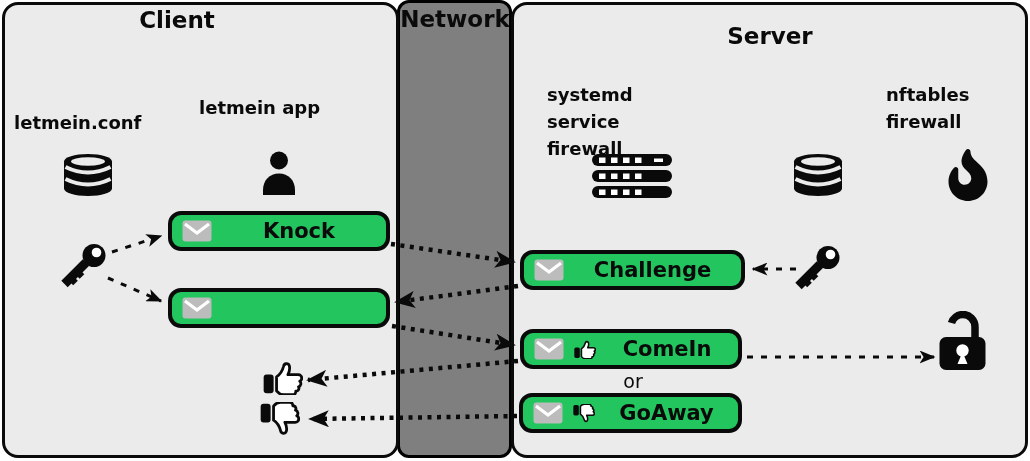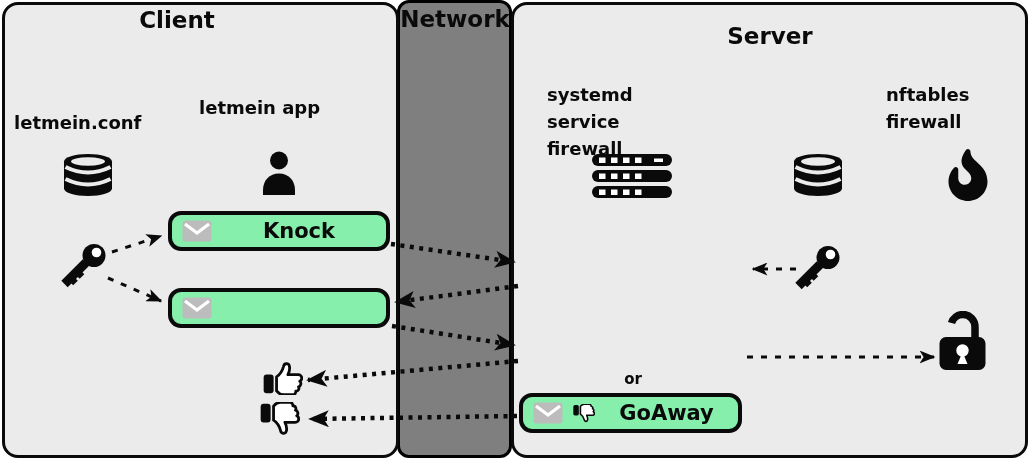--- a/index.html
+++ b/index.html
@@ -17,26 +17,26 @@
   .panel {
     background:#ebebeb; border:3px solid #0a0a0a; border-radius:16px;
     box-sizing:border-box; z-index:2;
   }
   .panel.client { left:2px; top:2px; width:397px; height:456px; }
   .panel.server { left:511px; top:2px; width:517px; height:456px; }
   .title { font-size:23px; font-weight:600; text-align:center; line-height:27px; z-index:3; }
   .lbl   { font-size:18px; font-weight:600; text-align:left; line-height:27px; z-index:3; }
   .icon  { z-index:3; display:block; }
   .msg {
-    background:#86efac; border:4px solid #0a0a0a; border-radius:13px;
+    background:#22c55e; border:4px solid #0a0a0a; border-radius:13px;
     box-sizing:border-box; display:flex; align-items:center;
     padding:0 10px; gap:10px; z-index:3;
   }
   .msg .mlabel { flex:1; text-align:center; font-size:21px; font-weight:600; }
-  .or { font-size:15px; font-weight:700; text-align:center; z-index:3; }
+  .or { font-size:19px; font-weight:400; text-align:center; z-index:3; }
   .arrows { left:0; top:0; z-index:5; pointer-events:none; }
   .dotline { stroke:#0a0a0a; stroke-width:4.5; stroke-dasharray:4 5.5; fill:none; }
   .dashline { stroke:#0a0a0a; stroke-width:3; stroke-dasharray:6 8; fill:none; }
 </style>
 </head>
 <body>
 
 <div class="canvas">
 
   <svg width="0" height="0" style="position:absolute" aria-hidden="true">
@@ -159,21 +159,36 @@
       </svg>
     <span class="mlabel">Knock</span>
   </div>
 
   <div class="abs msg" style="left:168px; top:288px; width:222px; height:40px;">
     <svg class="icon" width="30" height="22">
         <use href="#sym-envelope"></use>
       </svg>
   </div>
 
-
+  <div class="abs msg" style="left:520px; top:250px; width:225px; height:40px;">
+    <svg class="icon" width="30" height="22">
+        <use href="#sym-envelope"></use>
+      </svg>
+    <span class="mlabel">Challenge</span>
+  </div>
+
+  <div class="abs msg" style="left:520px; top:329px; width:222px; height:40px;">
+    <svg class="icon" width="30" height="22">
+        <use href="#sym-envelope"></use>
+      </svg>
+    <svg class="icon" width="22" height="19" viewBox="0 0 34 29">
+        <use href="#sym-thumb"></use>
+      </svg>
+    <span class="mlabel">ComeIn</span>
+  </div>
 
   <div class="abs or" style="left:593px; top:370px; width:80px;">or</div>
 
   <div class="abs msg" style="left:519px; top:393px; width:223px; height:40px;">
     <svg class="icon" width="30" height="22">
         <use href="#sym-envelope"></use>
       </svg>
     <svg class="icon" width="22" height="19" viewBox="0 0 34 29">
         <use href="#sym-thumb" transform="translate(0,29) scale(1,-1)"></use>
       </svg>

